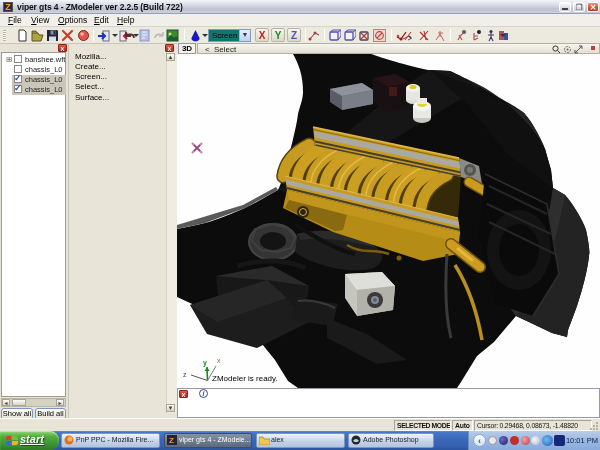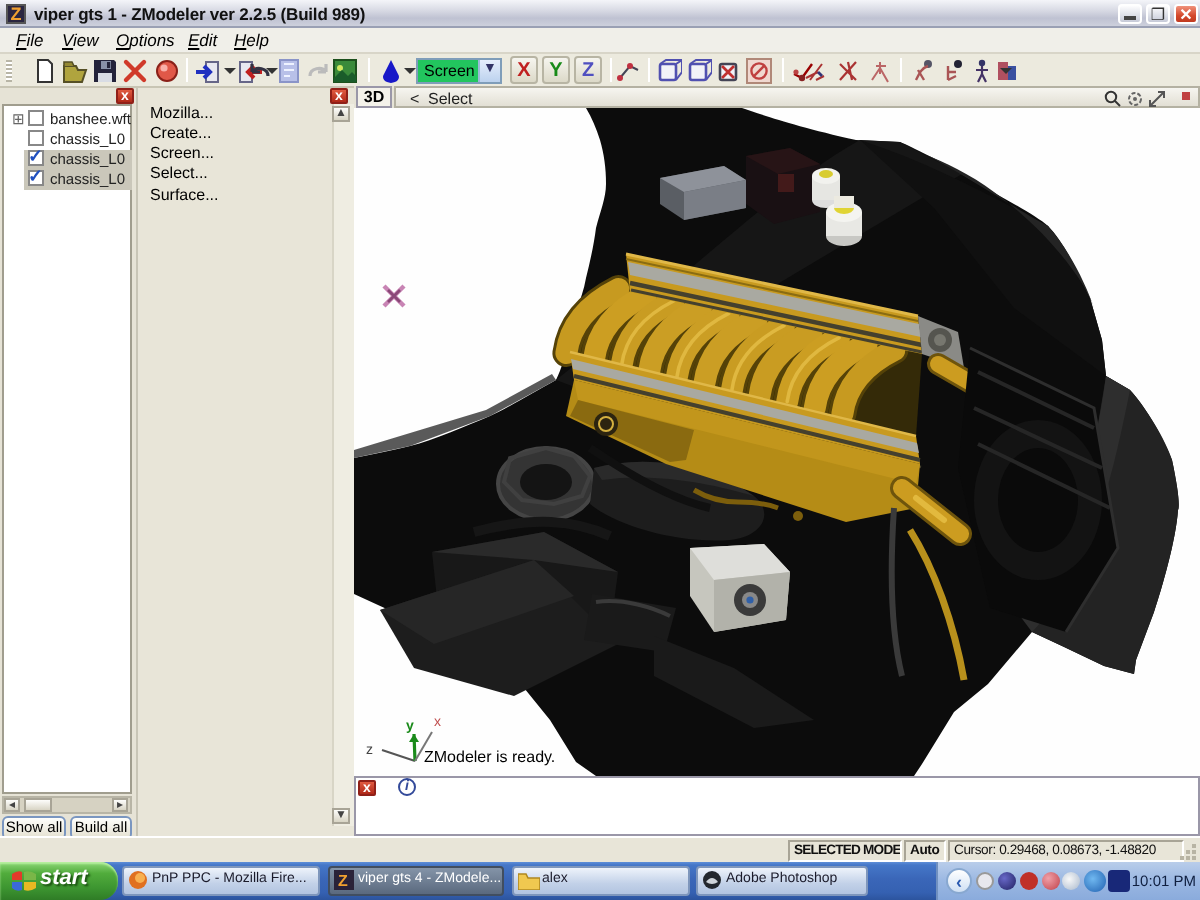--- a/index.html
+++ b/index.html
@@ -14,31 +14,31 @@
     color:#f0a030; font-size:9px; font-weight:bold; line-height:9px; text-align:center; }
   #titletext { left:17px; top:2px; font-size:8.5px; font-weight:bold; color:#111; letter-spacing:-0.1px; }
   .wbtn { top:2px; width:12px; height:10px; border-radius:2px; border:1px solid #fff; font-size:8px;
      color:#333; text-align:center; line-height:9px; }
   #btnmin  { left:559px; background:linear-gradient(#fdfdfe,#c6cad8); }
   #btnmax  { left:573px; background:linear-gradient(#fdfdfe,#c6cad8); }
   #btncls  { left:587px; background:linear-gradient(#f0927c,#d4492c 60%,#c03a20); color:#fff; font-weight:bold; }
   
   #menubar { left:0; top:14px; width:600px; height:13px; background:#f0efe9; border-bottom:1px solid #d8d5c8;
     font-size:8.5px; color:#000; }
-  .mitem { position:absolute; top:1px;font-style:italic; }
+  .mitem { position:absolute; top:1px; }
   .mitem u { text-decoration:underline; }
   
   #toolbar { left:0; top:27px; width:600px; height:17px; background:#eceade; border-bottom:1px solid #c8c5b4; }
   .tsep { position:absolute; top:2px; width:1px; height:12px; background:#c0bdae; border-right:1px solid #fff; }
   .grip { position:absolute; top:3px; width:3px; height:11px;
     background:repeating-linear-gradient(#b8b5a6 0 1px, #fff 1px 2px); }
   .ticon { position:absolute; top:2px; width:13px; height:13px; font-size:10px; line-height:13px; text-align:center; }
   .caret { position:absolute; top:7px; width:0; height:0; border-left:3px solid transparent;
      border-right:3px solid transparent; border-top:3px solid #333; }
-  #combo { position:absolute; left:208px; top:2px; width:43px; height:13px; background:#22c55e;
+  #combo { position:absolute; left:208px; top:2px; width:43px; height:13px; background:#0f766e;
      border:1px solid #7f9db9; font-size:8px; padding:1px 0 0 3px; color:#000; }
   #combobtn { position:absolute; right:0px; top:0px; width:11px; height:11px;
      background:linear-gradient(#e6eefc,#bcd2ee); border-left:1px solid #9db9d9; font-size:7px; text-align:center; line-height:10px; color:#336; }
   .xyz { position:absolute; top:1px; width:14px; height:14px; font-weight:bold; font-size:10px; text-align:center;
      line-height:14px; background:linear-gradient(#f6f5ef,#dcd9c8); border:1px solid #b8b5a4; border-radius:2px; }
   
   #panelarea { left:0; top:44px; width:177px; height:374px; background:#e6e3d6; }
   #treepanel { position:absolute; left:1px; top:8px; width:65px; height:345px; background:#fff; border:1px solid #a09d8e; }
   .redx { position:absolute; width:9px; height:8px; background:linear-gradient(#e05a40,#b02818); border:1px solid #902018;
      color:#fff; font-size:7px; line-height:7px; text-align:center; font-weight:bold; border-radius:1px; }
@@ -65,35 +65,35 @@
   #statusbar { left:0; top:418px; width:600px; height:13px; background:#e8e5d8; border-top:1px solid #fff; font-size:8px; }
   .sbox { position:absolute; top:1px; height:11px; border:1px solid; border-color:#a8a496 #fff #fff #a8a496;
      padding:0 2px; line-height:10px; color:#111; white-space:nowrap; overflow:hidden; font-size:6.8px; letter-spacing:-0.2px; }
   
   #taskbar { left:0; top:431px; width:600px; height:19px;
     background:linear-gradient(#5e8ed8 0%, #4577c8 8%, #3a66b8 45%, #3561b2 80%, #2c549e 100%); }
   #startbtn { position:absolute; left:0; top:0; width:59px; height:19px; border-radius:0 9px 9px 0;
     background:linear-gradient(#8ed878 0%, #51ac3c 30%, #3c9430 70%, #2f7c26 100%);
     box-shadow:inset 0 1px 1px #b8f0a0; }
   #starttext { position:absolute; left:20px; top:2px; color:#fff; font-weight:bold; font-style:italic; font-size:11px;
-    text-shadow:1px 1px 1px #1a5010; }
+    text-shadow:1px 1px 1px #1a5010;text-decoration:underline; }
   .tbtn { position:absolute; top:2px; height:15px; border-radius:2px; color:#1a1a2a;
     background:linear-gradient(#eef3fb,#c2d1e8 60%,#b2c4e0); border:1px solid #7e96bc; padding:2px 2px 0 14px; font-size:7px;
     white-space:nowrap; overflow:hidden; }
   #tray { position:absolute; left:468px; top:0; width:132px; height:19px;
     background:linear-gradient(#b9cdea 0%, #9ab7e2 50%, #8aabdc 100%); border-left:1px solid #7090c0; }
   #clock { position:absolute; right:2px; top:5px; font-size:7.5px; color:#102040; }
   .trayicon { position:absolute; top:5px; width:9px; height:9px; border-radius:50%; }
 </style>
 </head>
 <body>
 
   <div class="abs" id="titlebar"></div>
   <div class="abs" id="titleicon">Z</div>
-  <div class="abs" id="titletext">viper gts 1 - ZModeler ver 2.2.5 (Build 989)</div>
+  <div class="abs" id="titletext">viper gts 4 - ZModeler ver 2.2.5 (Build 722)</div>
   <div class="abs wbtn" id="btnmin">
     <span style="position:absolute;left:2px;bottom:1px;width:6px;height:2px;background:#444"></span>
   </div>
   <div class="abs wbtn" id="btnmax">❐</div>
   <div class="abs wbtn" id="btncls">✕</div>
 
   <div class="abs" id="menubar">
     <span class="mitem" style="left:8px"><u>F</u>ile</span>
     <span class="mitem" style="left:31px"><u>V</u>iew</span>
     <span class="mitem" style="left:58px"><u>O</u>ptions</span>

